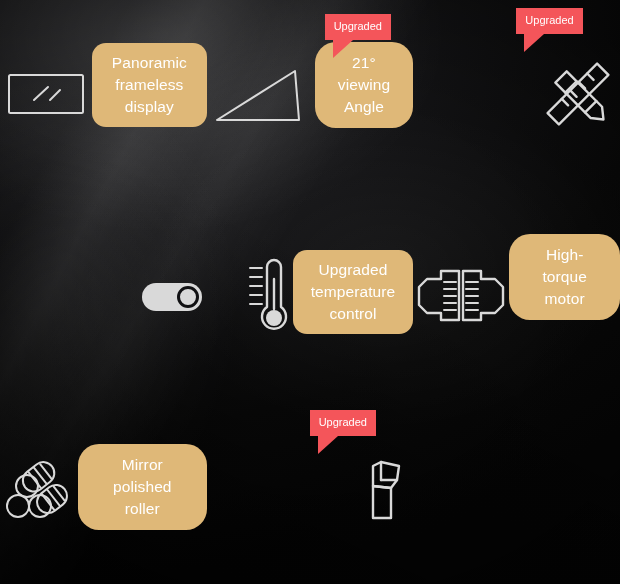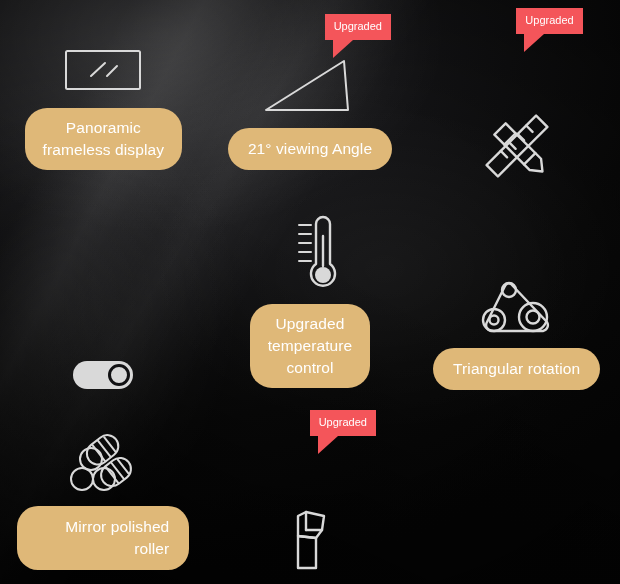--- a/index.html
+++ b/index.html
@@ -66,48 +66,48 @@
     display: grid;
     grid-template-columns: repeat(3, 1fr);
     grid-template-rows: 196px 208px 180px;
     width: 620px;
     height: 584px;
     box-sizing: border-box;
   }
   .cell {
     position: relative;
     display: flex;
-    flex-direction: column;
+    flex-direction: row;
     align-items: center;
     justify-content: flex-end;
   }
   .icon-wrap {
     position: relative;
     display: flex;
     align-items: center;
     justify-content: center;
     margin-bottom: 8px;
   }
   .icon-wrap svg { display: block; }
 
   
   .pill {
     background: #dfb878;
     color: #ffffff;
-    border-radius: 22px;
+    border-radius: 14px;
     padding: 9px 18px;
     font-size: 15.5px;
     line-height: 1.42;
     text-align: center;
     max-width: 172px;
     box-sizing: border-box;
     letter-spacing: 0.1px;
     white-space: pre-line;
   }
-  .pill.one-line { border-radius: 21px; padding: 10px 20px; text-align: right; }
+  .pill.one-line { border-radius: 21px; padding: 10px 20px; }
 
   
   .r1 .pill { margin-bottom: 26px; }
   .r2 .pill { margin-bottom: 16px; }
   .r3 .pill { margin-bottom: 14px; }
   .r2.c3 .pill { margin-bottom: 46px; }
 
   
   .badge {
     position: absolute;
@@ -233,34 +233,40 @@
           <line class="icon-stroke-thin" x1="21" y1="33" x2="33" y2="33"></line>
           <line class="icon-stroke-thin" x1="21" y1="42" x2="33" y2="42"></line>
           <line class="icon-stroke-thin" x1="21" y1="51" x2="33" y2="51"></line>
         </svg>
       </div>
       <div class="pill">Upgraded
 temperature
 control</div>
     </div>
 
-
-    <div class="cell r3 c1">
-      <div class="icon-wrap">
-        <svg width="88" height="64" viewBox="0 0 88 64">
-          <path class="icon-stroke" d="M38 8 L74 46 A6 6 0 0 1 70 55 L18 55 A6 6 0 0 1 14 46 L32 10 A4 4 0 0 1 38 8 Z"></path>
-          <circle class="icon-stroke" cx="36" cy="14" r="7"></circle>
-          <circle class="icon-stroke" cx="21" cy="44" r="11"></circle>
-          <circle class="icon-stroke" cx="21" cy="44" r="4.5"></circle>
-          <circle class="icon-stroke" cx="60" cy="41" r="14"></circle>
-          <circle class="icon-stroke" cx="60" cy="41" r="6.5"></circle>
-        </svg>
-      </div>
-      <div class="pill one-line">Triangular rotation</div>
-    </div>
+    <div class="cell r2 c3">
+      <div class="icon-wrap">
+        <svg width="96" height="62" viewBox="0 0 96 62">
+          <path class="icon-stroke" d="M28 6 H46 V13 H46 V55 H28 V48 H14 L6 40 V22 L14 14 H28 Z"></path>
+          <path class="icon-stroke" d="M50 6 H68 V14 H82 L90 22 V40 L82 48 H68 V55 H50 Z"></path>
+          <line class="icon-stroke-thin" x1="31" y1="17" x2="43" y2="17"></line>
+          <line class="icon-stroke-thin" x1="31" y1="24" x2="43" y2="24"></line>
+          <line class="icon-stroke-thin" x1="31" y1="31" x2="43" y2="31"></line>
+          <line class="icon-stroke-thin" x1="31" y1="38" x2="43" y2="38"></line>
+          <line class="icon-stroke-thin" x1="31" y1="45" x2="43" y2="45"></line>
+          <line class="icon-stroke-thin" x1="53" y1="17" x2="65" y2="17"></line>
+          <line class="icon-stroke-thin" x1="53" y1="24" x2="65" y2="24"></line>
+          <line class="icon-stroke-thin" x1="53" y1="31" x2="65" y2="31"></line>
+          <line class="icon-stroke-thin" x1="53" y1="38" x2="65" y2="38"></line>
+          <line class="icon-stroke-thin" x1="53" y1="45" x2="65" y2="45"></line>
+        </svg>
+      </div>
+      <div class="pill one-line">High-torque motor</div>
+    </div>
+
 
     <div class="cell r3 c2">
       <div class="icon-wrap">
         <svg width="78" height="70" viewBox="0 0 78 70">
 
           <g transform="rotate(-38 40 22)">
             <rect class="icon-stroke-thin" x="22" y="10" width="34" height="22" rx="11"></rect>
             <line class="icon-stroke-thin" x1="34" y1="11" x2="34" y2="31"></line>
             <line class="icon-stroke-thin" x1="41" y1="10.5" x2="41" y2="31.5"></line>
             <line class="icon-stroke-thin" x1="48" y1="12" x2="48" y2="30"></line>

